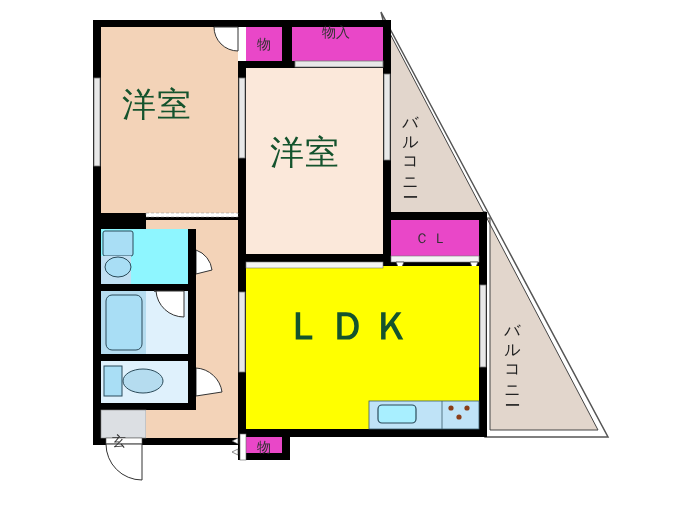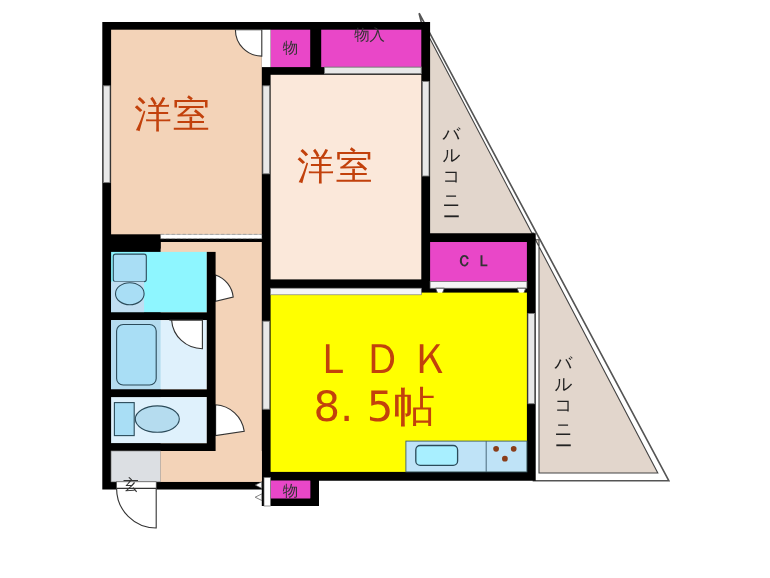--- a/index.html
+++ b/index.html
@@ -1,19 +1,19 @@
 <!DOCTYPE html>
 <html><head>
 <meta charset="utf-8">
 <style>
   html, body { margin:0; padding:0; background:#ffffff; }
   body { width:700px; height:525px; position:relative; overflow:hidden;
          font-family:"DejaVu Sans", sans-serif; }
   .plan { position:absolute; left:0; top:0; width:700px; height:525px; }
-  .lbl { position:absolute; color:#c2410c; text-align:left; line-height:1.15; white-space:nowrap; }
+  .lbl { position:absolute; color:#14532d; text-align:left; line-height:1.15; white-space:nowrap; }
   .room-big { font-size:34px; letter-spacing:1px; }
   .room-ldk { font-size:38px; }
   .small { font-size:14px; color:#333; }
   .vert { writing-mode:vertical-rl; font-size:16px; letter-spacing:3px; color:#222; }
 </style>
 </head>
 <body>
 
 <div class="plan">
   <svg width="700" height="525" viewBox="0 0 700 525" xmlns="http://www.w3.org/2000/svg">
@@ -111,25 +111,24 @@
   </svg>
 
   
   <div class="lbl room-big" style="left:122px;top:85px;">
     <div>洋室</div>
   </div>
   <div class="lbl room-big" style="left:270px;top:133px;">
     <div>洋室</div>
   </div>
   <div class="lbl room-ldk" style="left:285px;top:305px;">
-    <div style="letter-spacing:6px;">ＬＤＫ</div>
-    <div>8. 5帖</div>
+    <div style="letter-spacing:6px;font-weight:bold;">ＬＤＫ</div>
   </div>
 
   <div class="lbl small" style="left:257px;top:36px;">物</div>
   <div class="lbl small" style="left:322px;top:24px;">物入</div>
-  <div class="lbl small" style="left:415px;top:230px;letter-spacing:4px;font-weight:bold;">ＣＬ</div>
+  <div class="lbl small" style="left:415px;top:230px;letter-spacing:4px;">ＣＬ</div>
   <div class="lbl small" style="left:257px;top:439px;">物</div>
   <div class="lbl small" style="left:112px;top:433px;">玄</div>
 
   <div class="lbl vert" style="left:401px;top:104px;">バルコニー</div>
   <div class="lbl vert" style="left:503px;top:312px;">バルコニー</div>
 </div>
 
 </body></html>

